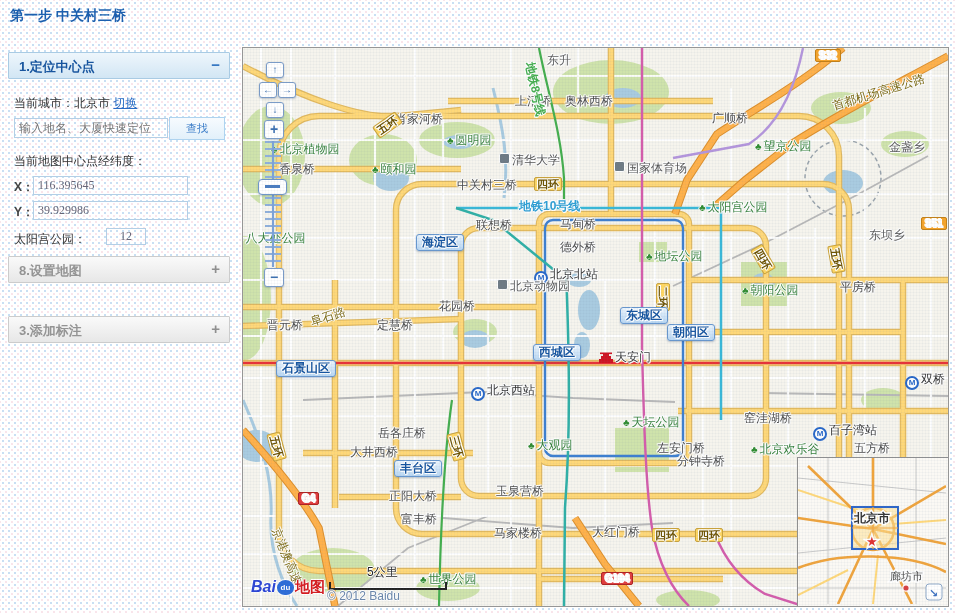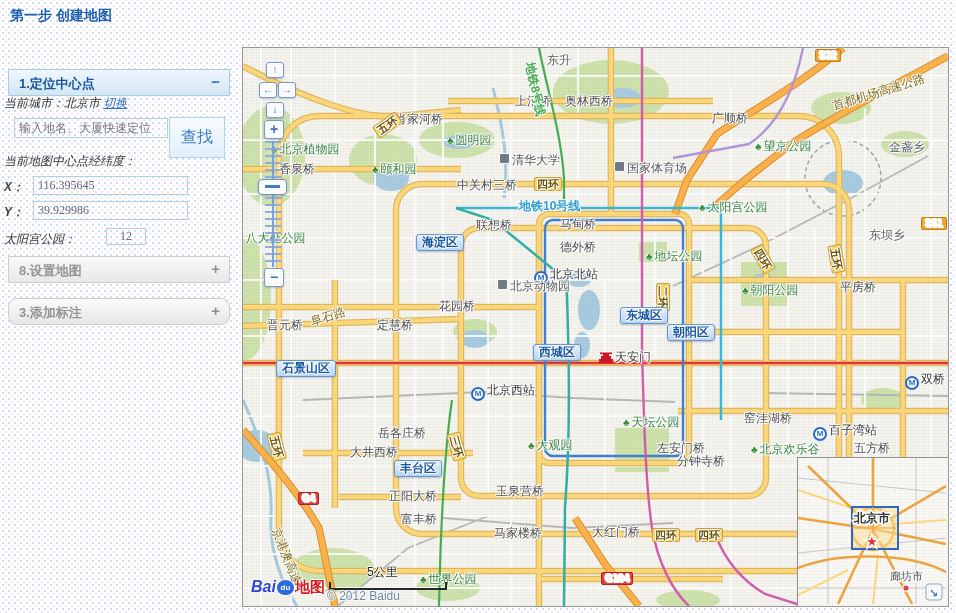--- a/index.html
+++ b/index.html
@@ -16,26 +16,26 @@
   .page-header{position:absolute;left:0;top:0;width:956px;height:30px;}
   .page-title{position:absolute;left:10px;top:7px;font-size:14px;font-weight:bold;color:#1d5fae;}
   
   .panel-h{position:absolute;left:8px;width:220px;height:25px;border:1px solid #a9cbe4;border-radius:1px;
     background:linear-gradient(#eef6fc,#d2e6f4);}
   .panel-h .pt{position:absolute;left:10px;top:5px;font-size:13px;font-weight:bold;color:#18559e;}
   .panel-h .pi{position:absolute;right:9px;top:3px;font-size:15px;font-weight:bold;color:#2e72c0;cursor:pointer;}
   .panel-h.gray{border-color:#cccccc;background:linear-gradient(#fafafa,#e7e7e7);}
   .panel-h.gray .pt{color:#949494;}
   .panel-h.gray .pi{color:#8f8f8f;}
-  .srow{position:absolute;left:4px;color:#333;font-style:italic;}
+  .srow{position:absolute;left:14px;color:#333;}
   .link{color:#2b6cc4;text-decoration:underline;cursor:pointer;}
   .tin{border:1px solid #b3cfe6;background:transparent;color:#667;font-size:12px;
     font-family:Liberation Serif, serif;padding:0 4px;}
-  .search-btn{position:absolute;left:169px;top:117px;width:56px;height:41px;border:1px solid #aed3ef;
-    background:linear-gradient(#f7fbfe,#e2f0fa);color:#3a7cc8;font-size:16px;cursor:pointer;
+  .search-btn{position:absolute;left:169px;top:117px;width:56px;height:23px;border:1px solid #aed3ef;
+    background:linear-gradient(#f7fbfe,#e2f0fa);color:#3a7cc8;font-size:11px;cursor:pointer;
     font-family:"Liberation Sans","DejaVu Sans",sans-serif;}
   .blab{font-weight:bold;color:#444;}
   
   .map{position:absolute;left:242px;top:47px;width:705px;height:558px;border:1px solid #969696;
     background:#f6f4ed;overflow:hidden;}
   .map::after{content:'';position:absolute;inset:0;z-index:90;pointer-events:none;
     background-image:radial-gradient(rgba(110,130,160,.10) .8px, transparent 1.2px);
     background-size:3px 3px;}
   .map svg.base{position:absolute;left:0;top:0;z-index:0;}
   #map-labels{position:absolute;left:0;top:0;width:705px;height:558px;z-index:10;}
@@ -91,25 +91,25 @@
   .scaletext{position:absolute;left:124px;top:516px;z-index:25;color:#222;
     text-shadow:-1px 0 #fff,1px 0 #fff,0 -1px #fff,0 1px #fff;}
   .copyright{position:absolute;left:84px;top:541px;z-index:25;color:#6b87ab;font-size:12px;
     text-shadow:-1px 0 #fff,1px 0 #fff,0 -1px #fff,0 1px #fff;}
   svg text.halo{stroke:#fff;stroke-width:3px;paint-order:stroke;}
 </style>
 </head>
 <body>
 
 <div class="page-header">
-  <div class="page-title">第一步 创建地图</div>
+  <div class="page-title">第一步 中关村三桥</div>
 </div>
 
 <div>
-  <div class="panel-h" style="top:52px;margin-top:17px;">
+  <div class="panel-h" style="top:52px;">
     <span class="pt">1.定位中心点</span>
     <span class="pi">−</span>
   </div>
 
   <div class="srow" style="top:95px;">
     <span>当前城市：</span><span>北京市</span>
     <a class="link">切换</a>
   </div>
 
   <input class="tin" style="position: absolute; left: 14px; top: 118px; width: 144px; height: 18px; color: rgb(170, 170, 170);" placeholder="输入地名、大厦快速定位">
@@ -122,21 +122,21 @@
   <div class="srow blab" style="top:204px;">Y：</div>
   <input class="tin" style="position: absolute; left: 33px; top: 201px; width: 145px; height: 17px;" value="39.929986">
 
   <div class="srow" style="top:231px;">太阳宫公园：</div>
   <input class="tin" style="position: absolute; left: 106px; top: 228px; width: 30px; height: 15px; text-align: center;" value="12">
 
   <div class="panel-h gray" style="top:256px;">
     <span class="pt">8.设置地图</span>
     <span class="pi">+</span>
   </div>
-  <div class="panel-h gray" style="top:298px;border-radius:9px;">
+  <div class="panel-h gray" style="top:316px;">
     <span class="pt">3.添加标注</span>
     <span class="pi">+</span>
   </div>
 </div>
 
 <div class="map">
   <svg class="base" width="705" height="558" viewBox="0 0 705 558">
     <rect x="0" y="0" width="705" height="558" fill="#f6f4ed"></rect>
 
     <g fill="#cfe3ab">

